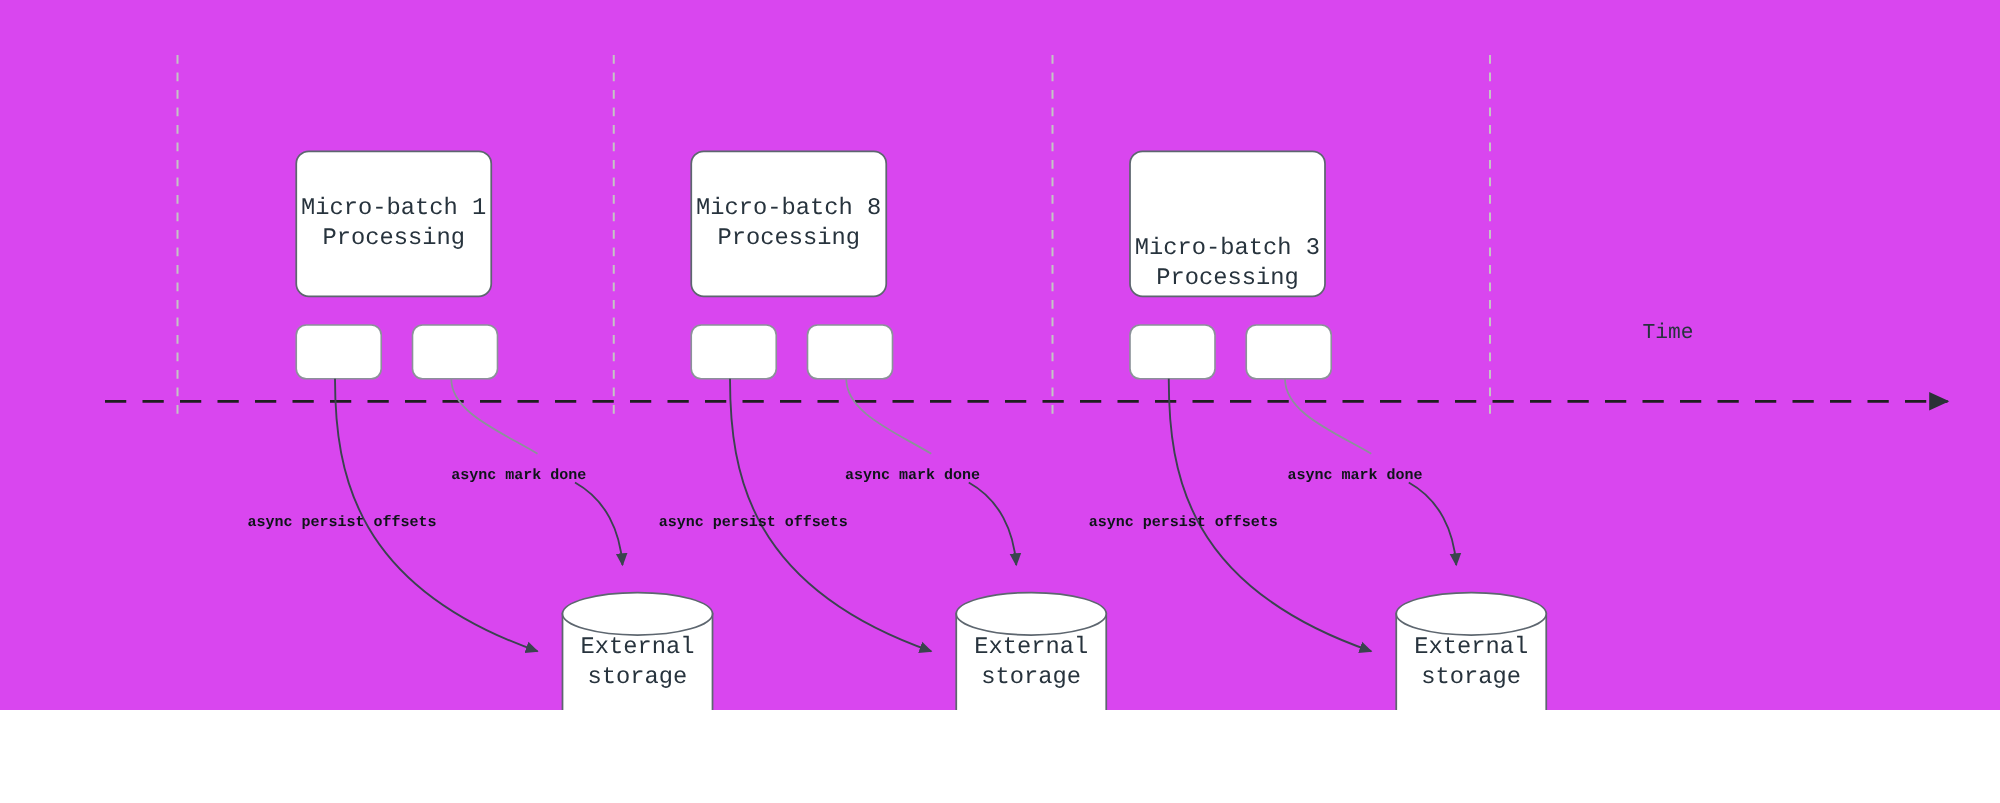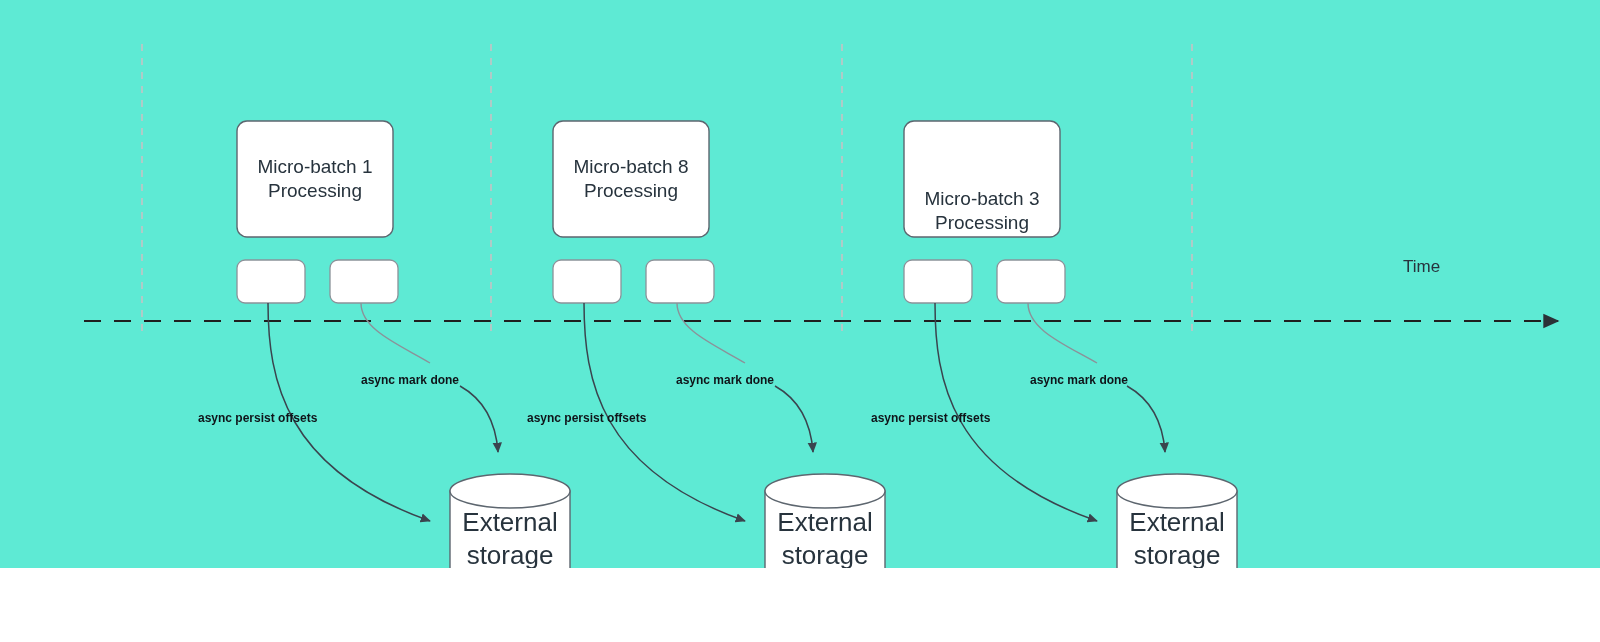--- a/index.html
+++ b/index.html
@@ -8,43 +8,44 @@
     background: #ffffff;
   }
   body {
     font-family: "Liberation Sans", sans-serif;
     color: #1f2933;
   }
   #canvas {
     position: relative;
     width: 1600px;
     height: 568px;
-    background: #5eead4;
+    background: #d946ef;
     overflow: hidden;
+    font-family: Liberation Mono, monospace;
   }
   #svg-layer {
     position: absolute;
     left: 0;
     top: 0;
     width: 1600px;
     height: 642px;
   }
   .node-label {
     position: absolute;
     text-align: center;
     line-height: 1.25;
     white-space: pre-line;
     pointer-events: none;
   }
   .batch-label {
     font-size: 19px;
     color: #27333d;
   }
   .storage-label {
-    font-size: 26px;
+    font-size: 19px;
     color: #27333d;
   }
   .edge-label {
     position: absolute;
     font-size: 12px;
     font-weight: bold;
     color: #0f1419;
     white-space: nowrap;
     text-align: center;
   }
@@ -147,15 +148,15 @@
   <div class="edge-label" style="left:527px; top:411px;">async persist offsets</div>
   <div class="edge-label" style="left:676px; top:373px;">async mark done</div>
 
   <div class="node-label batch-label" style="left:904px; top:155px; width:156px;margin-top:32px;">Micro-batch 3
 Processing</div>
   <div class="node-label storage-label" style="left:1117px; top:506px; width:120px;">External
 storage</div>
   <div class="edge-label" style="left:871px; top:411px;">async persist offsets</div>
   <div class="edge-label" style="left:1030px; top:373px;">async mark done</div>
 
-  <div class="axis-label" style="left:1403px; top:257px;">Time</div>
+  <div class="axis-label" style="left:1314px; top:257px;">Time</div>
 
 </div>
 
 </body></html>

